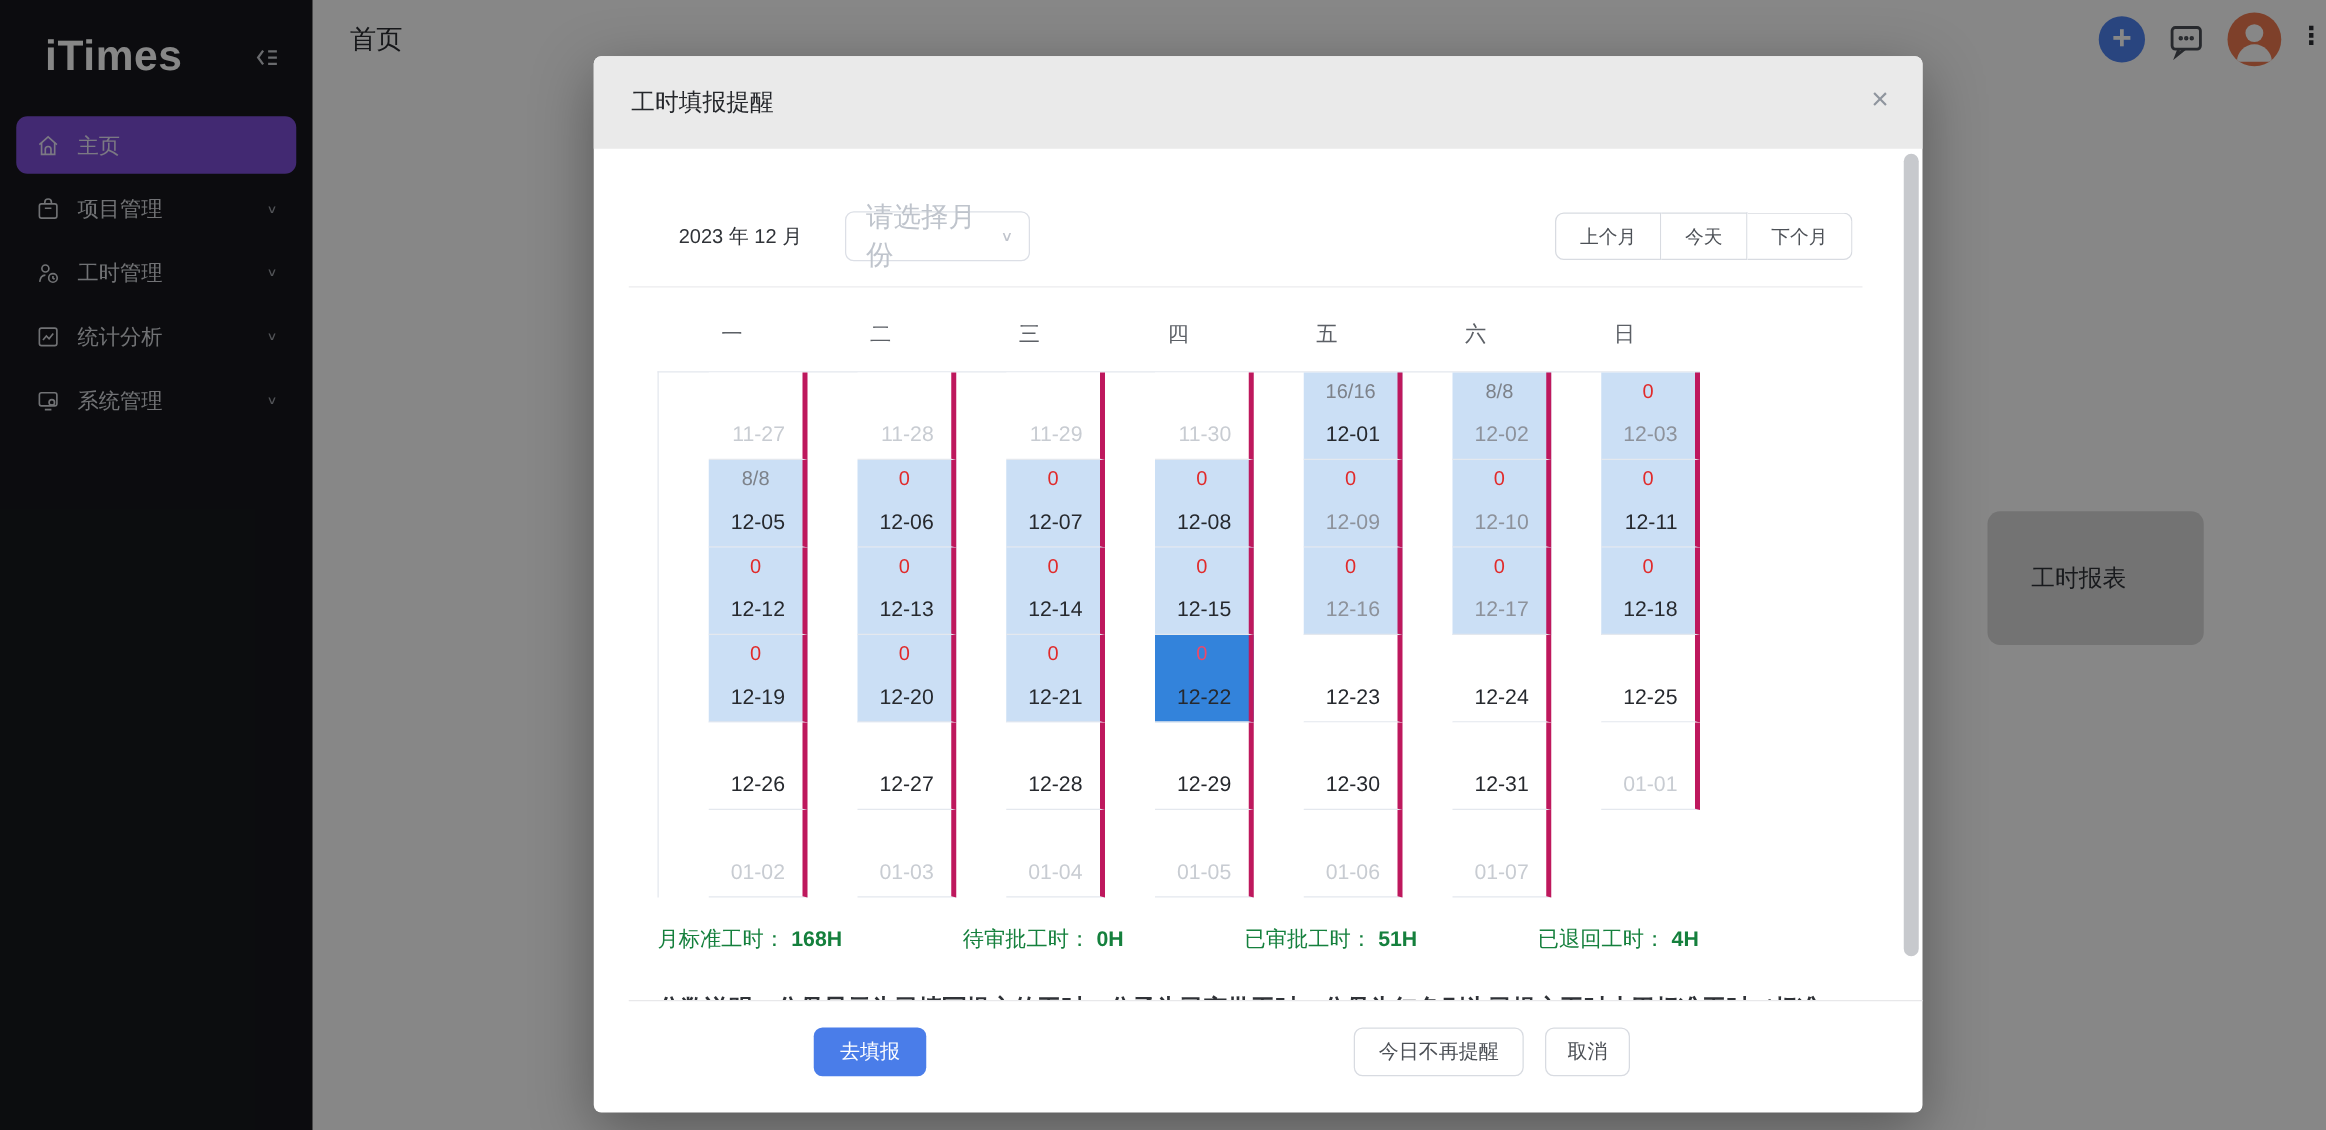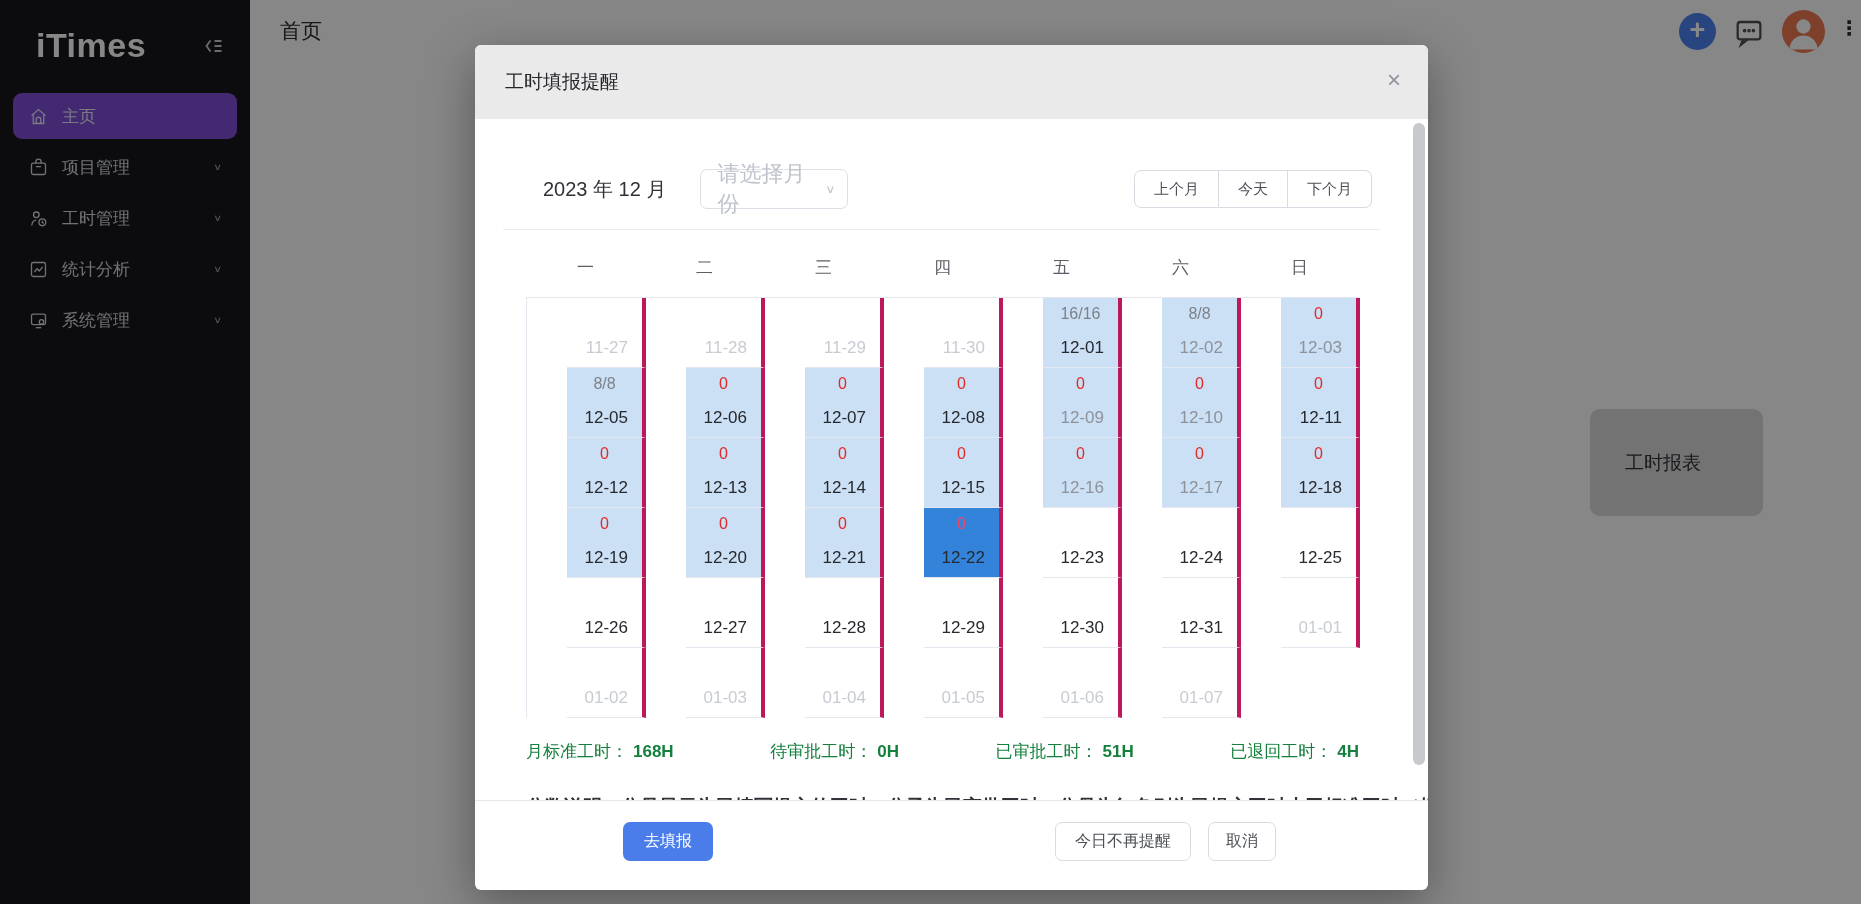--- a/index.html
+++ b/index.html
@@ -28,29 +28,29 @@
   .chat-btn svg { stroke:currentColor; fill:none; stroke-width:1.7; }
   .avatar { width:43px; height:43px; border-radius:50%; background:#ef7950; overflow:hidden; cursor:pointer; display:flex; align-items:center; justify-content:center; }
   .kebab { position:absolute; top:16px; right:2px; font-size:20px; font-weight:bold; color:#2b2d31; cursor:pointer; }
   .bg-card { position:absolute; left:1340px; top:409px; width:173px; height:107px; background:#dadada; border-radius:10px; display:flex; align-items:center; cursor:pointer; }
   .bg-card span { padding-left:35px; font-size:19px; color:#2f3237; white-space:nowrap; }
 
   
   .overlay { position:absolute; inset:0; background:rgba(0,0,0,.47); z-index:10; }
 
   
-  .modal { position:absolute; left:475px; top:45px; width:953px; height:845px; background:#fff; border-radius:6px; box-shadow:0 14px 48px rgba(0,0,0,.35); z-index:20; }
+  .modal { position:absolute; left:475px; top:45px; width:1063px; height:845px; background:#fff; border-radius:6px; box-shadow:0 14px 48px rgba(0,0,0,.35); z-index:20; }
   .modal-header { height:74px; background:#eaeaea; border-radius:6px 6px 0 0; display:flex; align-items:center; padding:0 30px; }
   .modal-title { font-size:19px; color:#25272b; }
   .modal-close { position:absolute; top:23px; right:27px; font-size:24px; line-height:1; color:#8f959e; cursor:pointer; }
   .modal-body { position:relative; height:681px; overflow:hidden; padding:0 48px 0 28px; }
   .scroll-thumb { position:absolute; right:3px; top:4px; width:12px; height:642px; background:#c7c9cd; border-radius:7px; cursor:grab; }
 
   .month-row { display:flex; align-items:center; margin-top:50px; padding-left:40px; }
-  .month-label { font-size:20px; color:#2f3237; }
+  .month-label { font-size:16px; color:#2f3237; }
   .month-select { margin-left:34px; width:148px; height:40px; border:1px solid #dcdfe6; border-radius:7px; display:flex; align-items:center; justify-content:space-between; padding:0 12px 0 16px; cursor:pointer; background:#fff; }
   .month-select .ph { color:#bfc4cc; font-size:22px; }
   .month-select .arr { color:#c0c4cc; font-size:14px; transform:scaleY(.8); }
   .nav-group { margin-left:auto; margin-right:8px; display:flex; }
   .nav-btn { height:38px; padding:0 19px; background:#fff; border:1px solid #d8dbe1; font-size:15px; color:#4c5056; display:flex; align-items:center; cursor:pointer; }
   .nav-btn + .nav-btn { border-left:none; }
   .nav-btn:first-child { border-radius:7px 0 0 7px; }
   .nav-btn:last-child { border-radius:0 7px 7px 0; }
 
   .hr { margin-top:20px; border-top:1px solid #ececee; }
@@ -69,21 +69,21 @@
   .date.dark { color:#26292e; }
   .date.dim { color:#8d929b; }
   .date.faint { color:#c8ccd2; }
 
   .stats { display:flex; justify-content:space-between; margin-left:23px; width:833px; margin-top:22px; }
   .stat { font-size:17px; color:#15803d; white-space:nowrap; }
   .stat b { font-weight:bold; margin-left:5px; }
 
   .note { margin-left:23px; margin-top:31px; font-size:19px; font-weight:bold; color:#2f3237; white-space:nowrap; }
 
-  .modal-footer { position:relative; height:90px; border-top:1px solid #e8e8ea; }
+  .modal-footer { position:relative; height:90px; border-top:1px solid #e8e8ea;margin-left:28px; }
   .btn { position:absolute; top:21px; height:39px; border-radius:7px; font-size:16px; cursor:pointer; font-family:inherit; }
   .btn-primary { left:148px; padding:0 21px; background:#4a7de9; color:#fff; border:none; }
   .btn-plain { background:#fff; border:1px solid #d8dbe1; color:#4c5056; }
   #btn-noremind { left:580px; padding:0 19px; }
   #btn-cancel { left:733px; padding:0 17px; }
 </style>
 </head>
 <body>
 
 <div class="sidebar">

